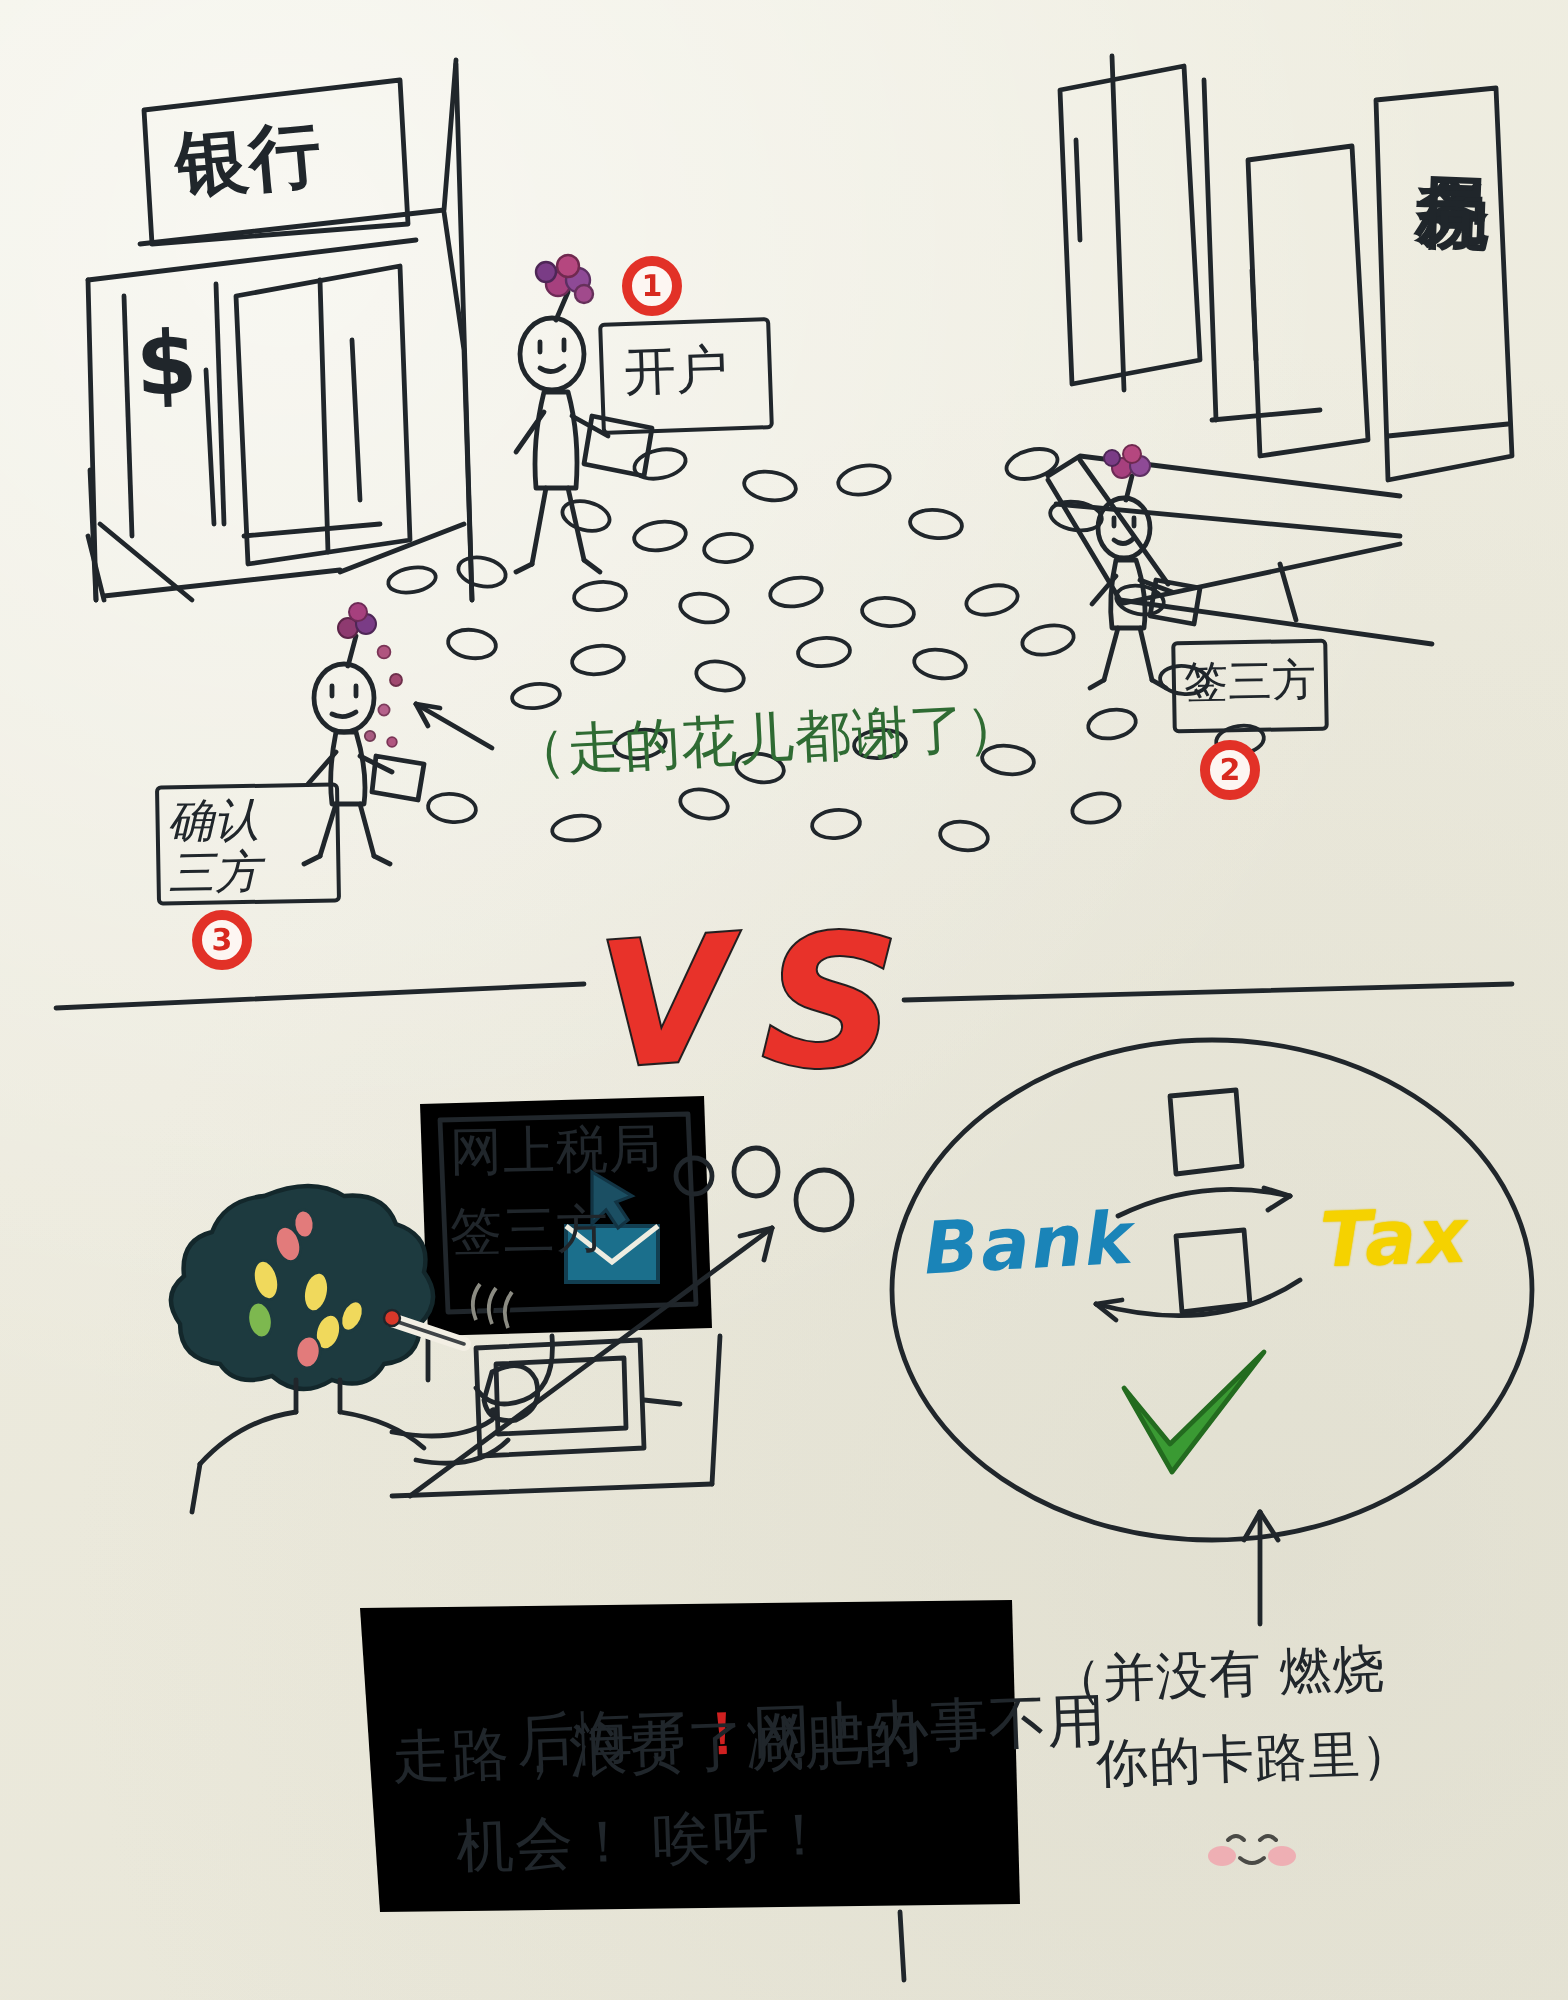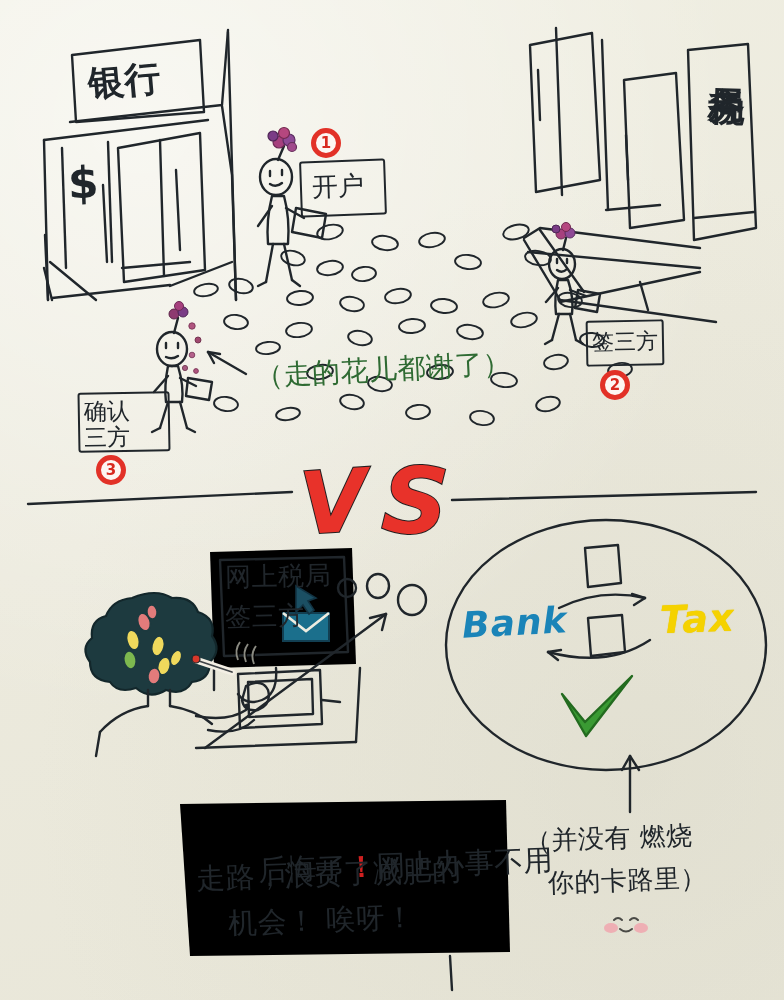--- a/index.html
+++ b/index.html
@@ -454,21 +454,21 @@
 
     <div class="sign-box" style="left:300px; top:160px; width:86px; height:56px; transform:rotate(-2deg);"></div>
     <div class="sign-txt cn" style="left:312px; top:172px; font-size:26px; transform:rotate(-2deg);">开户</div>
     <div class="badge-num" style="left:311px; top:128px;">1</div>
 
     <div class="sign-box" style="left:586px; top:320px; width:78px; height:46px; transform:rotate(-1deg);"></div>
     <div class="sign-txt cn" style="left:592px; top:329px; font-size:22px; transform:rotate(-1deg);">签三方</div>
     <div class="badge-num" style="left:600px; top:370px;">2</div>
 
     <div class="sign-box" style="left:78px; top:392px; width:92px; height:60px; transform:rotate(-1deg);"></div>
-    <div class="sign-txt cn" style="left:84px; top:398px; font-size:23px; transform:rotate(-1deg);">确认
+    <div class="sign-txt cn" style="left:84px; top:398px; font-size:23px; transform:rotate(-1deg);font-style:italic;">确认
 三方</div>
     <div class="badge-num" style="left:96px; top:455px;">3</div>
 
     <div class="lbl cn green-note" style="left:255px; top:352px; font-size:28px; transform:rotate(-3deg);">（走的花儿都谢了）</div>
 
     <div class="vs-v" style="left:300px; top:452px; font-size:86px; transform:rotate(-4deg);">V</div>
     <div class="vs-s" style="left:382px; top:448px; font-size:92px; transform:rotate(3deg);">S</div>
 
     <div class="lbl cn" style="left:225px; top:560px; font-size:26px; transform:rotate(-1deg);">网上税局</div>
     <div class="lbl cn" style="left:225px; top:600px; font-size:26px; transform:rotate(-1deg);">签三方</div>

